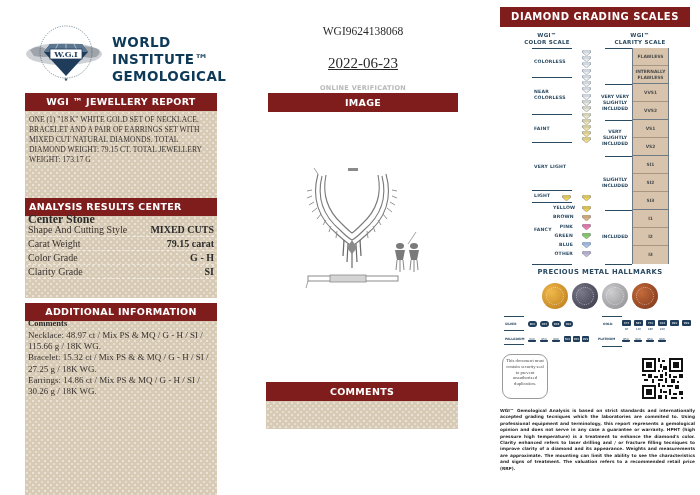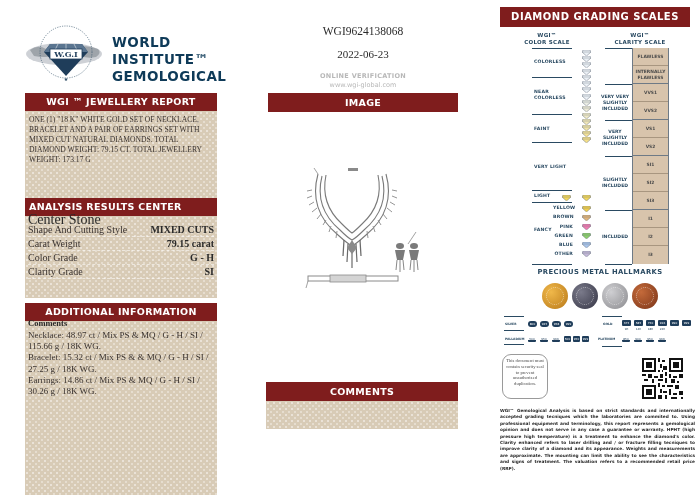--- a/index.html
+++ b/index.html
@@ -29,37 +29,37 @@
     font-family: "DejaVu Sans", sans-serif; font-weight: bold;
     color: #0e3a58; font-size: 13.5px; line-height: 17px; letter-spacing: 0.4px;
   }
 
   .left-panel { position: absolute; left: 25px; width: 192px; }
   #report-hdr { top: 93px; height: 18px; font-size: 9.5px; line-height: 18px; }
   #report-body { top: 111px; height: 87px; padding: 4px 4px; font-size: 7.6px; line-height: 10px; text-transform: uppercase; color: #3a3330; }
 
   #analysis-hdr { top: 198px; height: 18px; font-size: 9.5px; line-height: 18px; text-align: left; padding-left: 4px; }
   #analysis-body { top: 216px; height: 82px; padding: 0 3px; }
-  #analysis-body .sub { font-size: 14px; font-weight: normal; line-height: 7px; color: #2a2a2a; }
+  #analysis-body .sub { font-size: 12px; font-weight: bold; line-height: 7px; color: #2a2a2a; }
   #analysis-body .row {
     display: flex; justify-content: space-between; align-items: center;
     height: 14px; font-size: 10px; color: #3a3330;
     border-bottom: 1px dashed rgba(255,255,255,0.55);
   }
   #analysis-body .row .v { font-weight: bold; color: #2a2a2a; }
 
   #addl-hdr { top: 303px; height: 18px; font-size: 9.5px; line-height: 18px; }
   #addl-body { top: 321px; height: 175px; padding: 0 3px; font-size: 9px; line-height: 11.2px; color: #3a3330; }
   #addl-body .sub { font-size: 8.5px; font-weight: bold; line-height: 5px; height: 5px; overflow: visible; color: #2a2a2a; }
 
   
   #cert { position: absolute; left: 268px; top: 22px; width: 190px; text-align: center; }
   #cert .label { font-family: "DejaVu Sans", sans-serif; font-weight: bold; font-size: 7px; color: #2a2a2a; letter-spacing: 0.2px; }
   #cert .num { font-size: 11.5px; margin-top: 3px; color: #2a2a2a; }
-  #cert .date { font-size: 11px; margin-top: 11px; color: #2a2a2a; }
+  #cert .date { font-size: 15px; margin-top: 18px; color: #2a2a2a; text-decoration: underline; }
   #cert .ov { font-family: "DejaVu Sans", sans-serif; font-weight: bold; font-size: 6.5px; color: #b8b8b8; margin-top: 12px; letter-spacing: 0.3px; }
   #cert .url { font-family: "DejaVu Sans", sans-serif; font-size: 6.5px; color: #b8b8b8; margin-top: 1px; }
 
   #image-hdr { position: absolute; left: 268px; top: 93px; width: 190px; height: 19px; font-size: 9.5px; line-height: 19px; }
   #jewel-img { position: absolute; left: 300px; top: 160px; width: 140px; height: 130px; }
 
   #comments-hdr { position: absolute; left: 266px; top: 382px; width: 192px; height: 19px; font-size: 9.5px; line-height: 19px; }
   #comments-body { position: absolute; left: 266px; top: 401px; width: 192px; height: 28px; }
 
   

